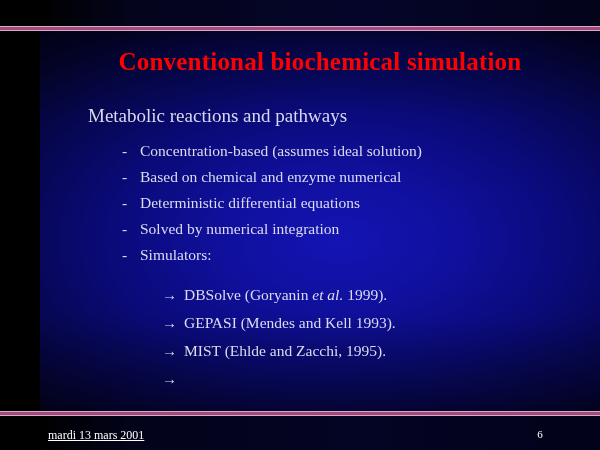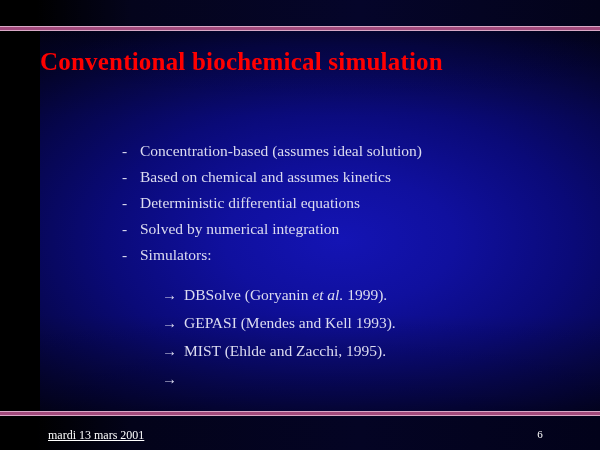--- a/index.html
+++ b/index.html
@@ -95,20 +95,21 @@
   .rule .line-outer-bottom { top: 4px; height: 1px; background: #d9a8c6; }
 
   #rule-top { top: 26px; }
   #rule-bottom { top: 411px; }
 
   .slide-title {
     position: absolute;
     left: 40px;
     top: 48px;
     width: 560px;
+    text-align: center;
     color: #ff0000;
     font-weight: bold;
     font-size: 25px;
     letter-spacing: 0.2px;
   }
 
   .level1 {
     position: absolute;
     left: 88px;
     top: 105px;
@@ -186,29 +187,30 @@
   <div class="header-strip"></div>
 
   <div class="rule" id="rule-top">
     <div class="line-outer-top"></div>
     <div class="line-core"></div>
     <div class="line-outer-bottom"></div>
   </div>
 
   <div class="slide-title">Conventional biochemical simulation</div>
 
+  <div class="level1">Metabolic reactions and pathways</div>
 
   <div class="level2-list">
     <div class="level2-item">
       <span class="marker">-</span>
       <span>Concentration-based (assumes ideal solution)</span>
     </div>
     <div class="level2-item">
       <span class="marker">-</span>
-      <span>Based on chemical and assumes kinetics</span>
+      <span>Based on chemical and enzyme numerical</span>
     </div>
     <div class="level2-item">
       <span class="marker">-</span>
       <span>Deterministic differential equations</span>
     </div>
     <div class="level2-item">
       <span class="marker">-</span>
       <span>Solved by numerical integration</span>
     </div>
     <div class="level2-item">

